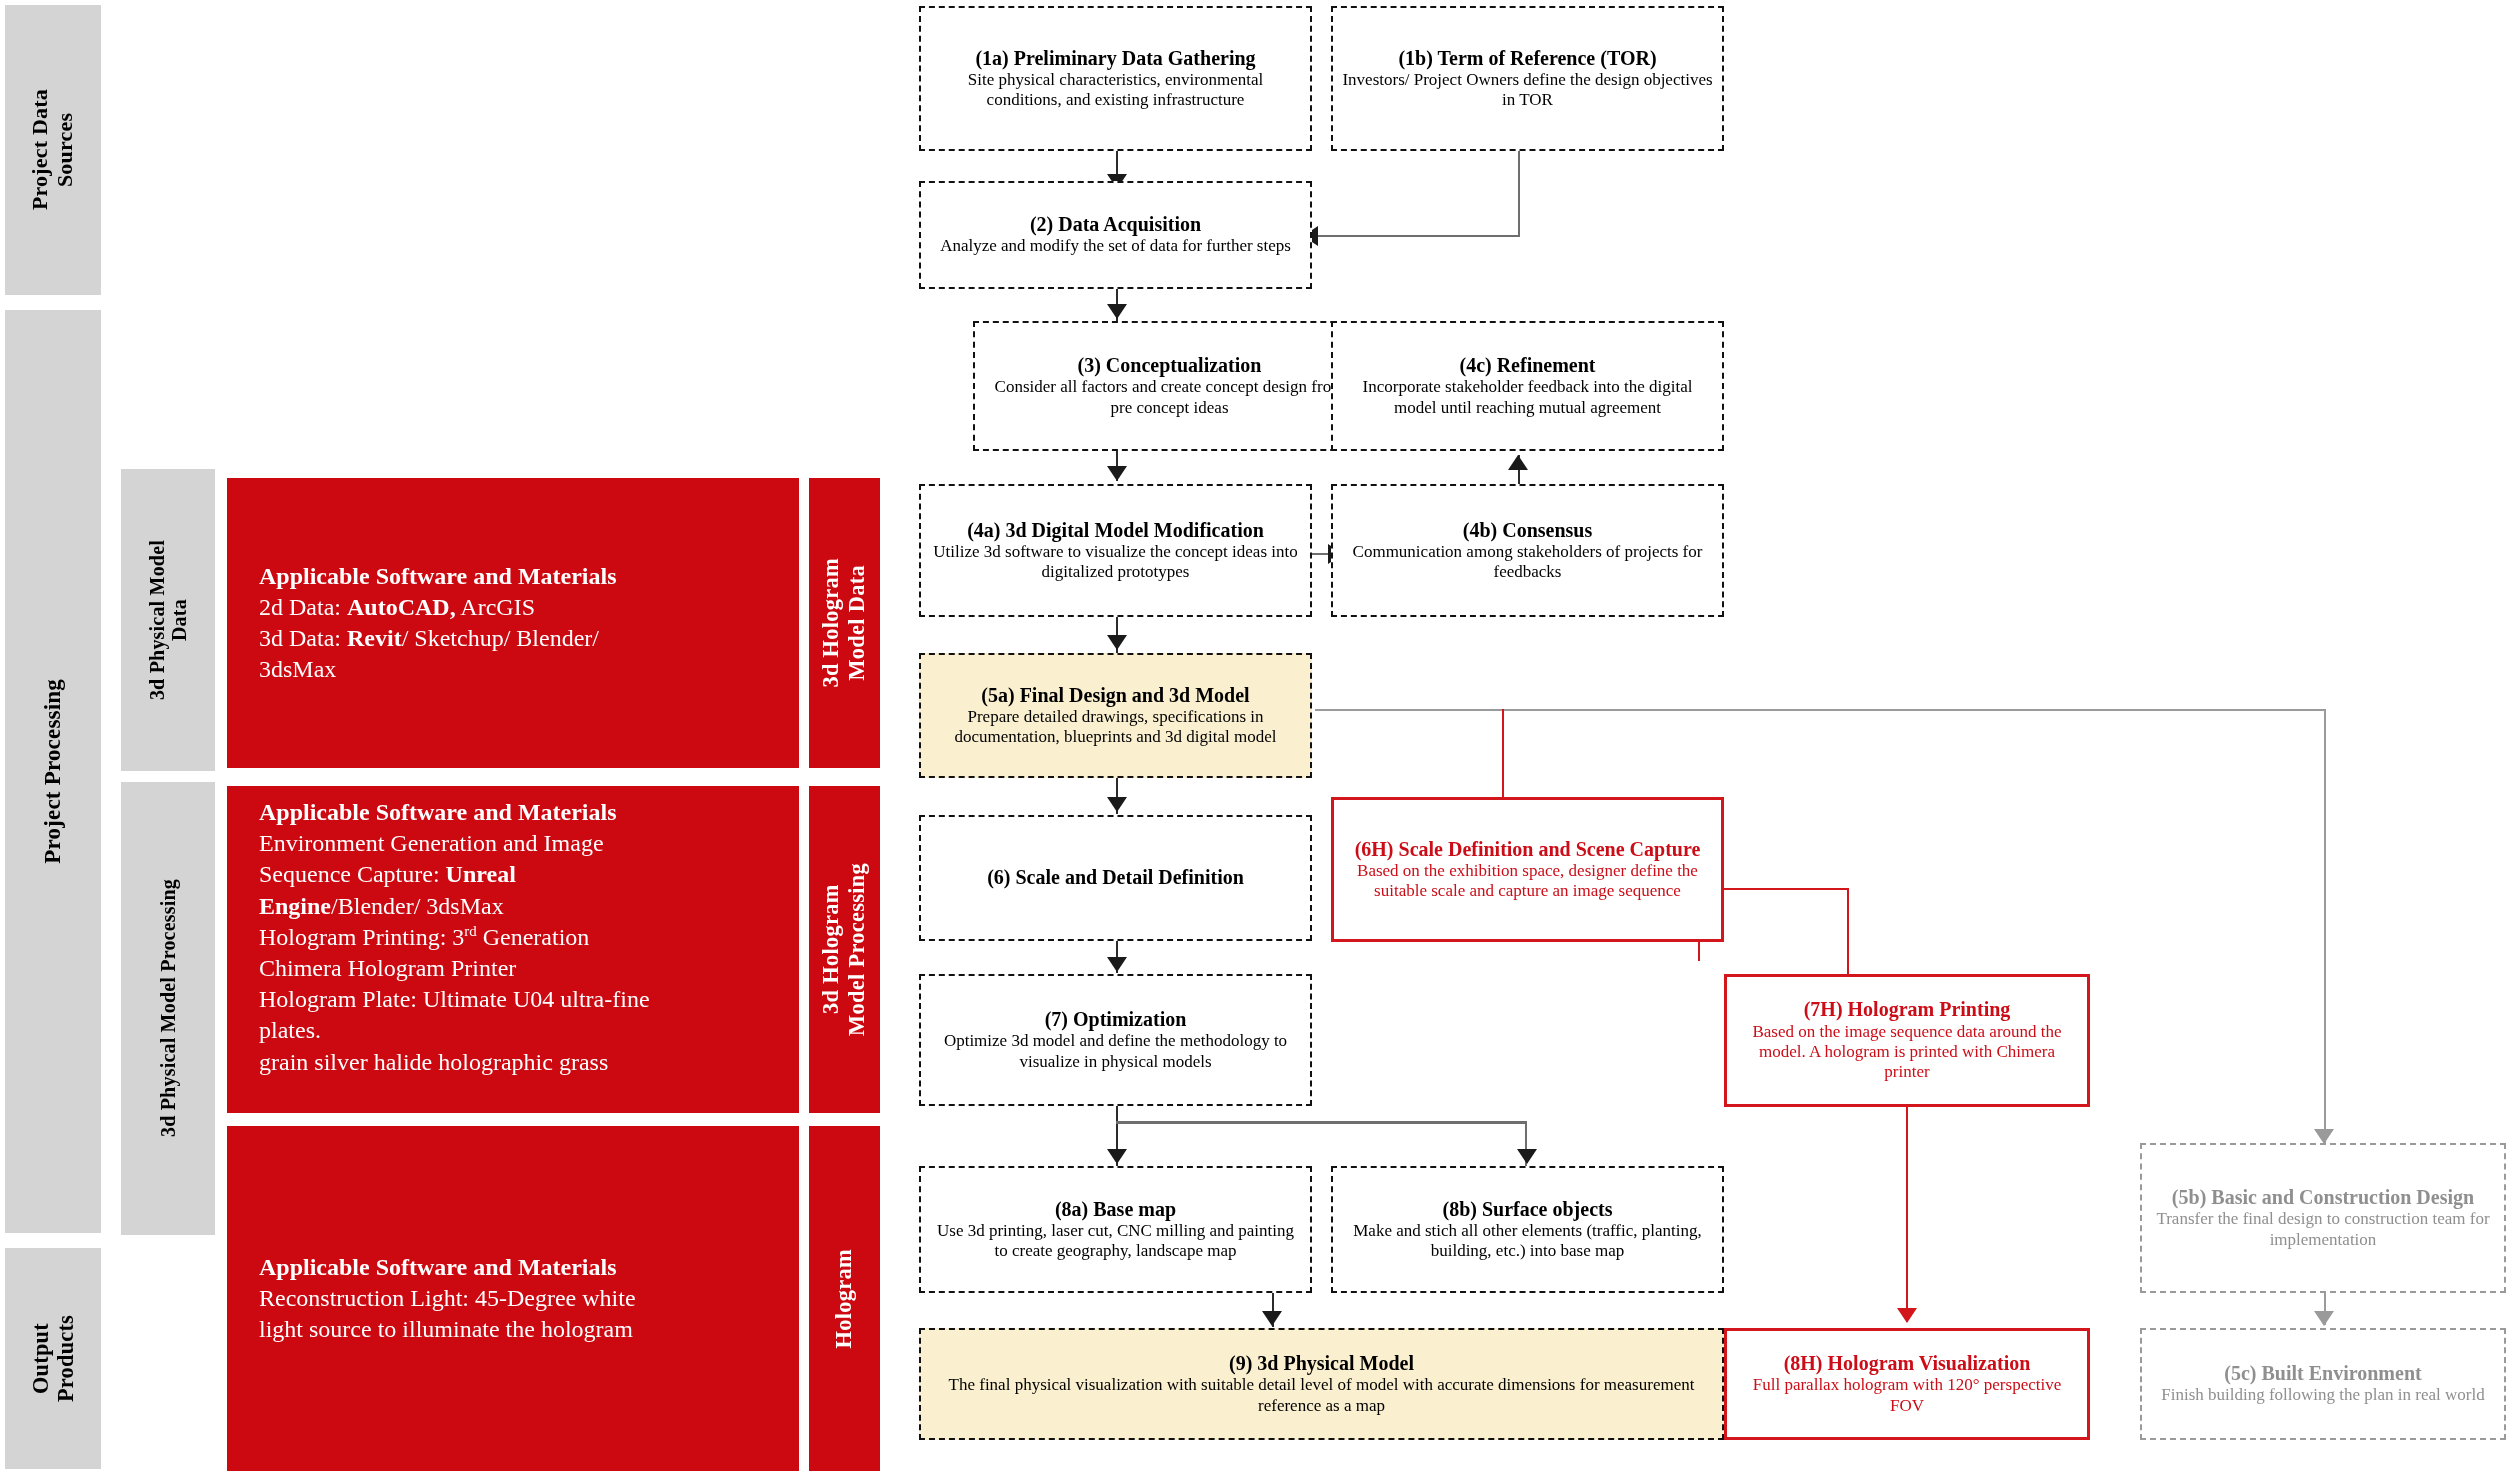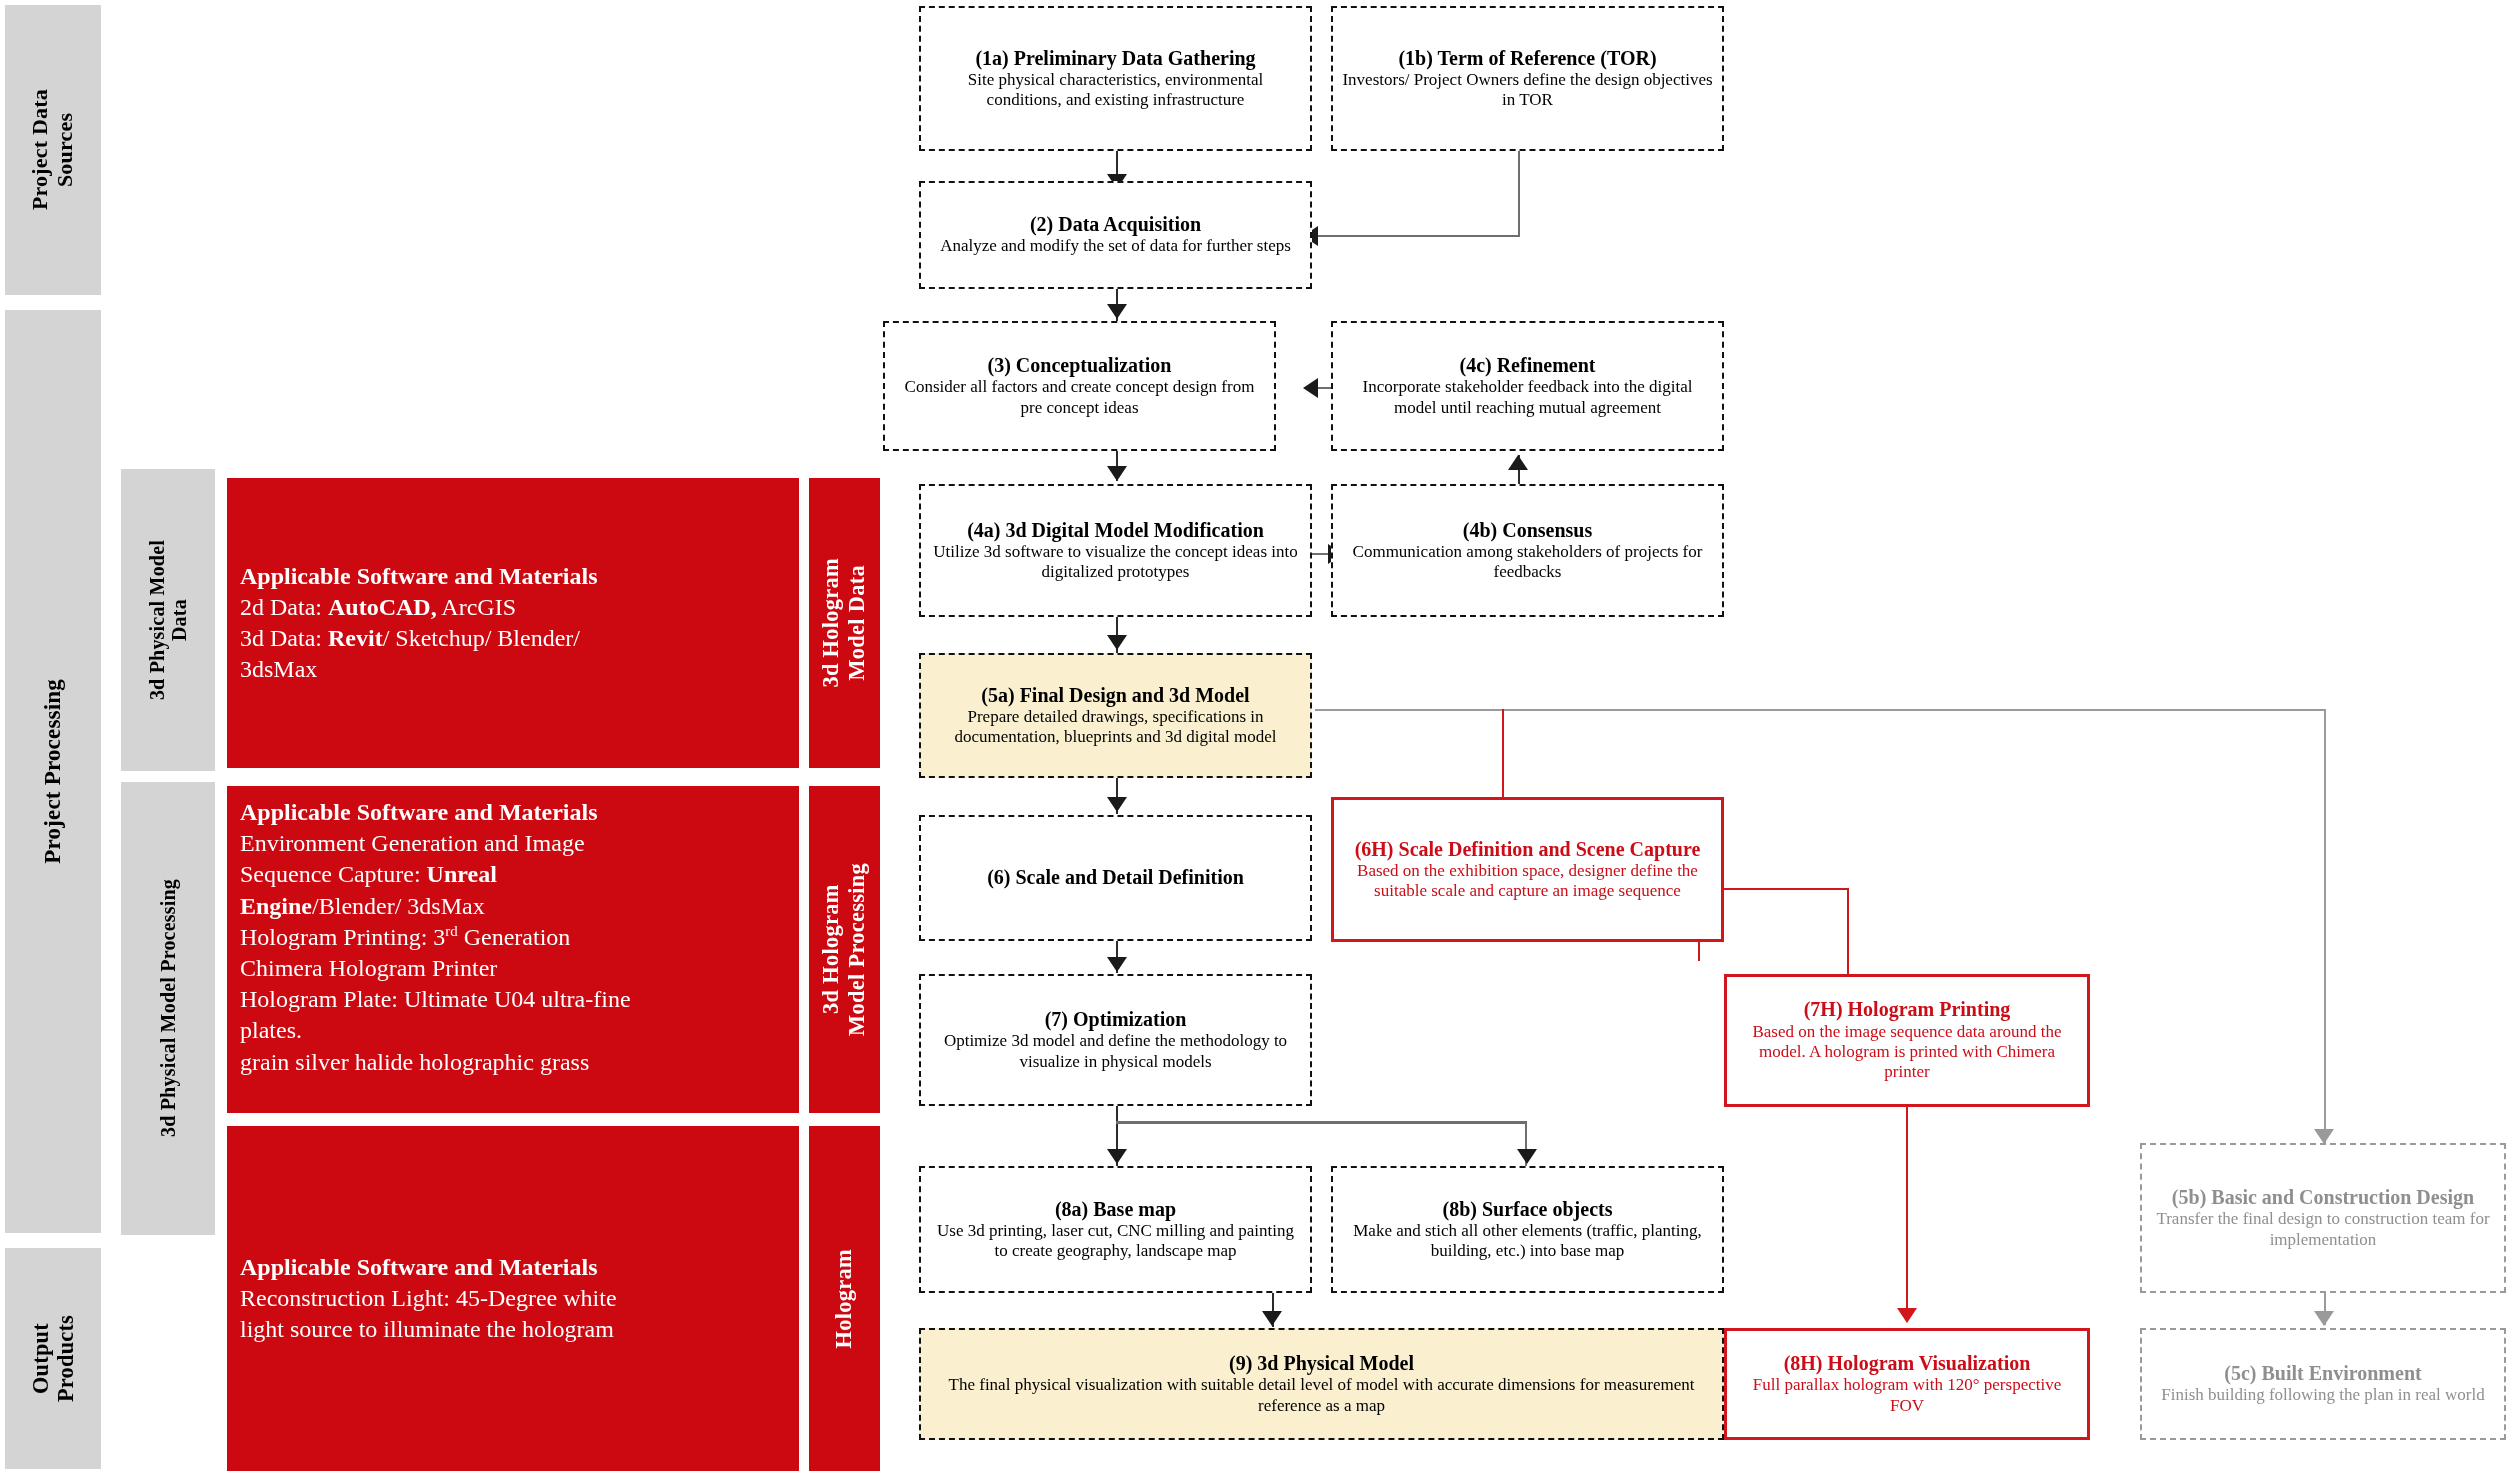--- a/index.html
+++ b/index.html
@@ -32,21 +32,21 @@
     white-space:pre-line;
     letter-spacing:0.2px;
   }
 
   
   .redpanel{
     background:#cc0811;
     color:#ffffff;
     display:flex;
     align-items:center;
-    padding:0 13px;
+    padding:0 32px;
   }
   .redpanel .inner{width:100%;}
   .redpanel .ttl{font-weight:bold;font-size:24px;line-height:1.30;}
   .redpanel .ln{font-size:24px;line-height:1.30;}
   .redpanel .b{font-weight:bold;}
   .sup{font-size:0.62em;vertical-align:super;}
 
   
   .redlane{
     background:#cc0811;
@@ -237,21 +237,21 @@
   <div class="abs node dashed" style="left:1331px;top:6px;width:393px;height:145px;">
     <div class="hd">(1b) Term of Reference (TOR)</div>
     <div class="bd">Investors/ Project Owners define the design objectives in TOR</div>
   </div>
 
   <div class="abs node dashed" style="left:919px;top:181px;width:393px;height:108px;">
     <div class="hd">(2) Data Acquisition</div>
     <div class="bd">Analyze and modify the set of data for further steps</div>
   </div>
 
-  <div class="abs node dashed" style="left:883px;top:321px;width:393px;height:130px;">
+  <div class="abs node dashed" style="left:973px;top:321px;width:393px;height:130px;">
     <div class="hd">(3) Conceptualization</div>
     <div class="bd">Consider all factors and create concept design from pre concept ideas</div>
   </div>
 
   <div class="abs node dashed" style="left:1331px;top:321px;width:393px;height:130px;">
     <div class="hd">(4c) Refinement</div>
     <div class="bd">Incorporate stakeholder feedback into the digital model until reaching mutual agreement</div>
   </div>
 
   <div class="abs node dashed" style="left:919px;top:484px;width:393px;height:133px;">

